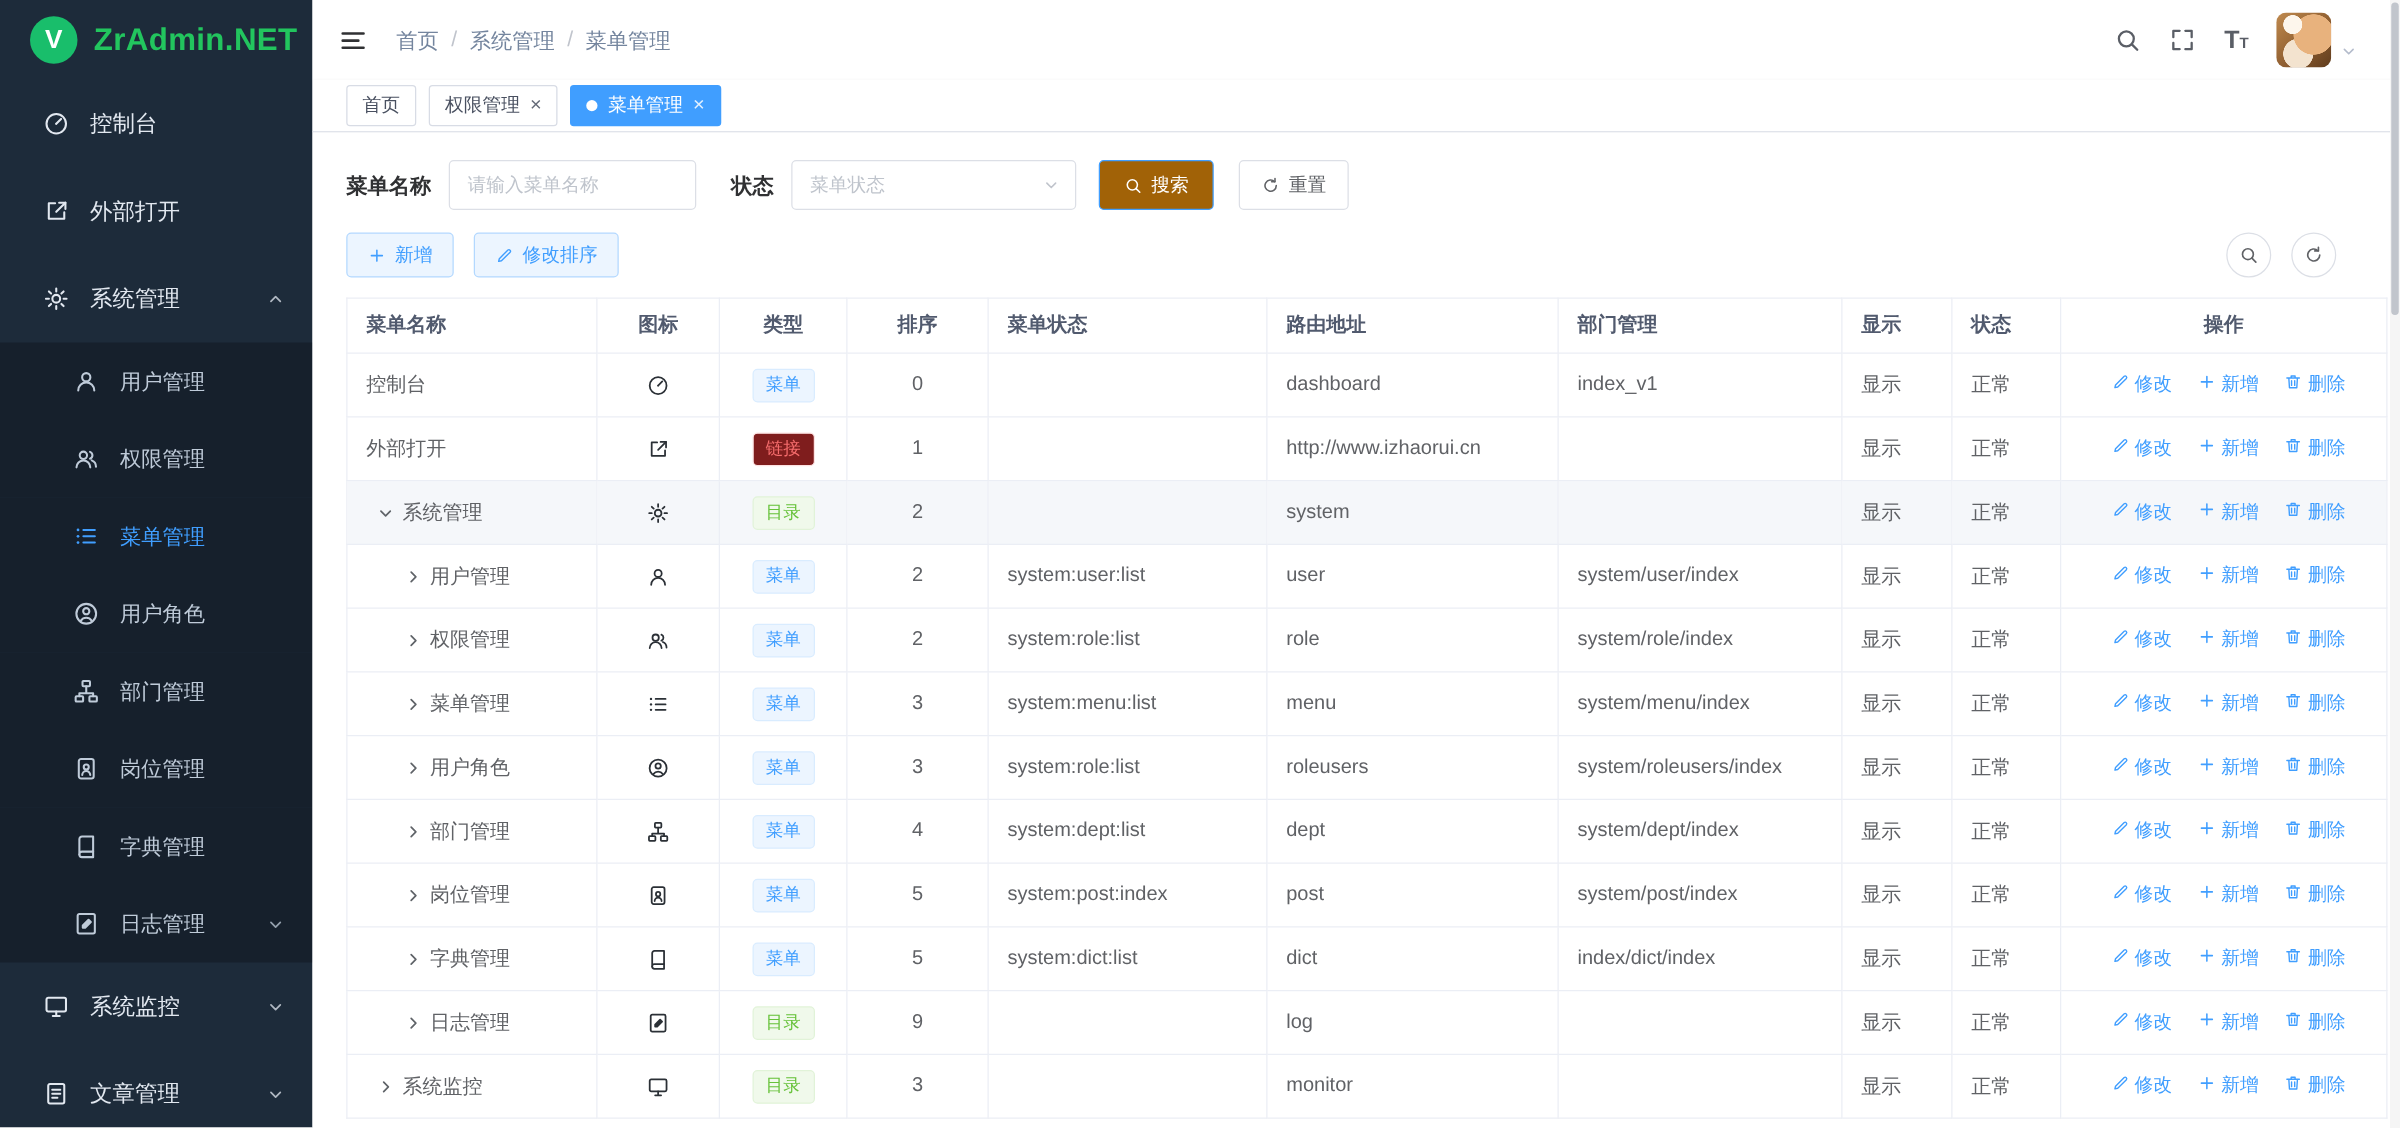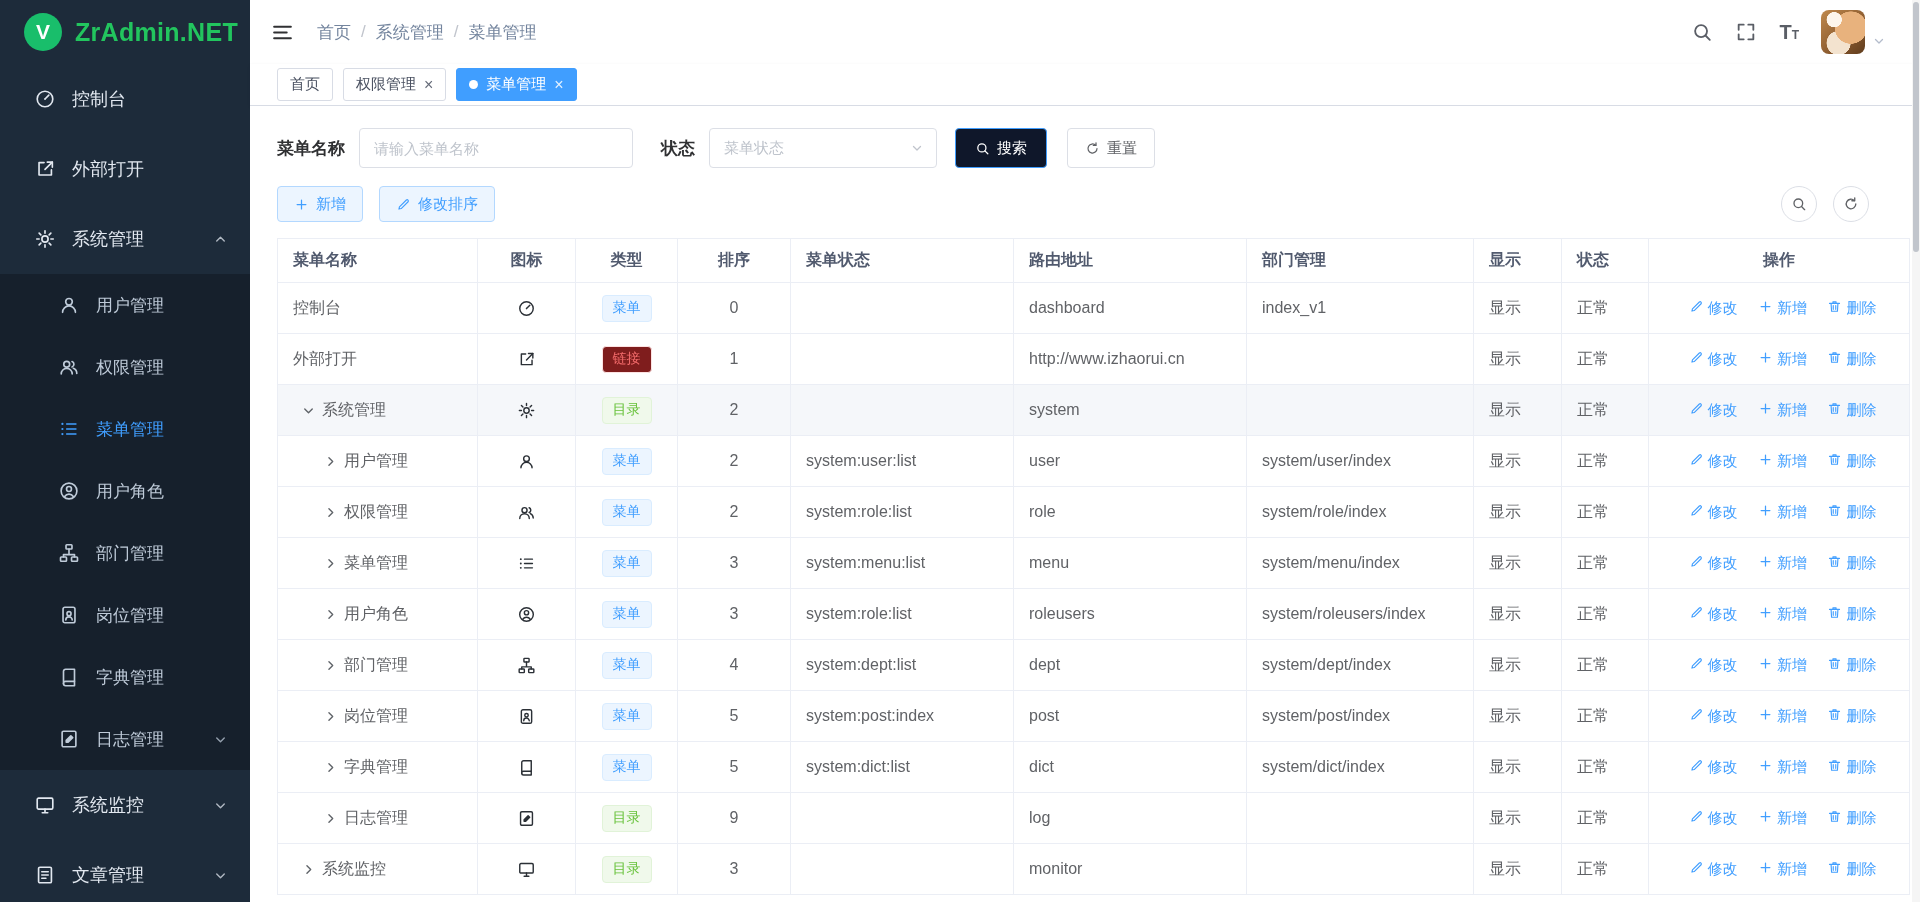--- a/index.html
+++ b/index.html
@@ -55,31 +55,31 @@
   .tab { height:33px; display:inline-flex; align-items:center; gap:8px; padding:0 12px; border:1px solid #d8dce5; border-radius:3px; background:#fff; color:#495060; font-size:15px; cursor:pointer; white-space:nowrap; }
   .tab.active { background:#409eff; border-color:#409eff; color:#fff; }
   .tab-dot { width:9px; height:9px; border-radius:50%; background:#fff; }
   .tab-close { font-size:16px; line-height:1; opacity:.85; }
 
   
   .content { flex:1; background:#fff; padding:22px 11px 0 27px; overflow:hidden; }
 
   .filter-row { display:flex; align-items:center; }
   .f-label { font-size:17px; font-weight:700; color:#303133; margin-right:14px; white-space:nowrap; }
-  .text-input { width:274px; height:40px; border:1px solid #dcdfe6; border-radius:4px; padding:0 14px; font-size:15px; color:#606266; outline:none; font-family:inherit; }
+  .text-input { width:198px; height:40px; border:1px solid #dcdfe6; border-radius:4px; padding:0 14px; font-size:15px; color:#606266; outline:none; font-family:inherit; }
   .text-input::placeholder { color:#bfc4cc; }
   .gap28 { width:28px; }
   .select-box { width:228px; height:40px; border:1px solid #dcdfe6; border-radius:4px; display:flex; align-items:center; justify-content:space-between; padding:0 12px 0 14px; cursor:pointer; background:#fff; }
   .select-placeholder { color:#bfc4cc; font-size:15px; }
   .select-caret { display:flex; color:#c0c4cc; }
   .select-caret svg { width:14px; height:14px; }
 
   .btn { display:inline-flex; align-items:center; gap:7px; border-radius:4px; font-size:15px; cursor:pointer; border:1px solid transparent; font-family:inherit; white-space:nowrap; }
   .btn svg { width:15px; height:15px; }
-  .btn-primary { height:40px; padding:0 19px; background:#0f172a; border-color:#409eff; color:#fff; margin-left:18px; }
+  .btn-primary { height:40px; padding:0 19px; background:#a16207; border-color:#409eff; color:#fff; margin-left:18px; }
   .btn-plain { height:40px; padding:0 17px; background:#fff; border-color:#dcdfe6; color:#606266; margin-left:20px; }
 
   .toolbar { margin-top:18px; display:flex; align-items:center; }
   .btn-light { height:36px; padding:0 16px; background:#ecf5ff; border-color:#b3d8ff; color:#409eff; }
   .btn-light + .btn-light { margin-left:16px; }
   .toolbar-right { margin-left:auto; margin-right:40px; display:flex; gap:16px; }
   .circle-btn { width:36px; height:36px; border-radius:50%; border:1px solid #dcdfe6; background:#fff; color:#606266; display:flex; align-items:center; justify-content:center; cursor:pointer; }
   .circle-btn svg { width:16px; height:16px; }
 
   
@@ -913,21 +913,21 @@
     </td>
     <td class="ctr"><span class="row-icon">
                     <svg class="ic">
                       <use href="#ic-dict"></use>
                     </svg>
                   </span></td>
     <td class="ctr"><span class="tag blue">菜单</span></td>
     <td class="ctr c-sort">5</td>
     <td class="c-perm">system:dict:list</td>
     <td class="c-route">dict</td>
-    <td class="c-comp">system/dict/index</td>
+    <td class="c-comp">index/dict/index</td>
     <td class="c-visible">显示</td>
     <td class="c-status">正常</td>
     <td class="c-ops">
       <a class="op">
                     <svg class="ic">
                       <use href="#ic-edit"></use>
                     </svg>
                     <span class="op-label">修改</span>
                   </a>
       <a class="op">

